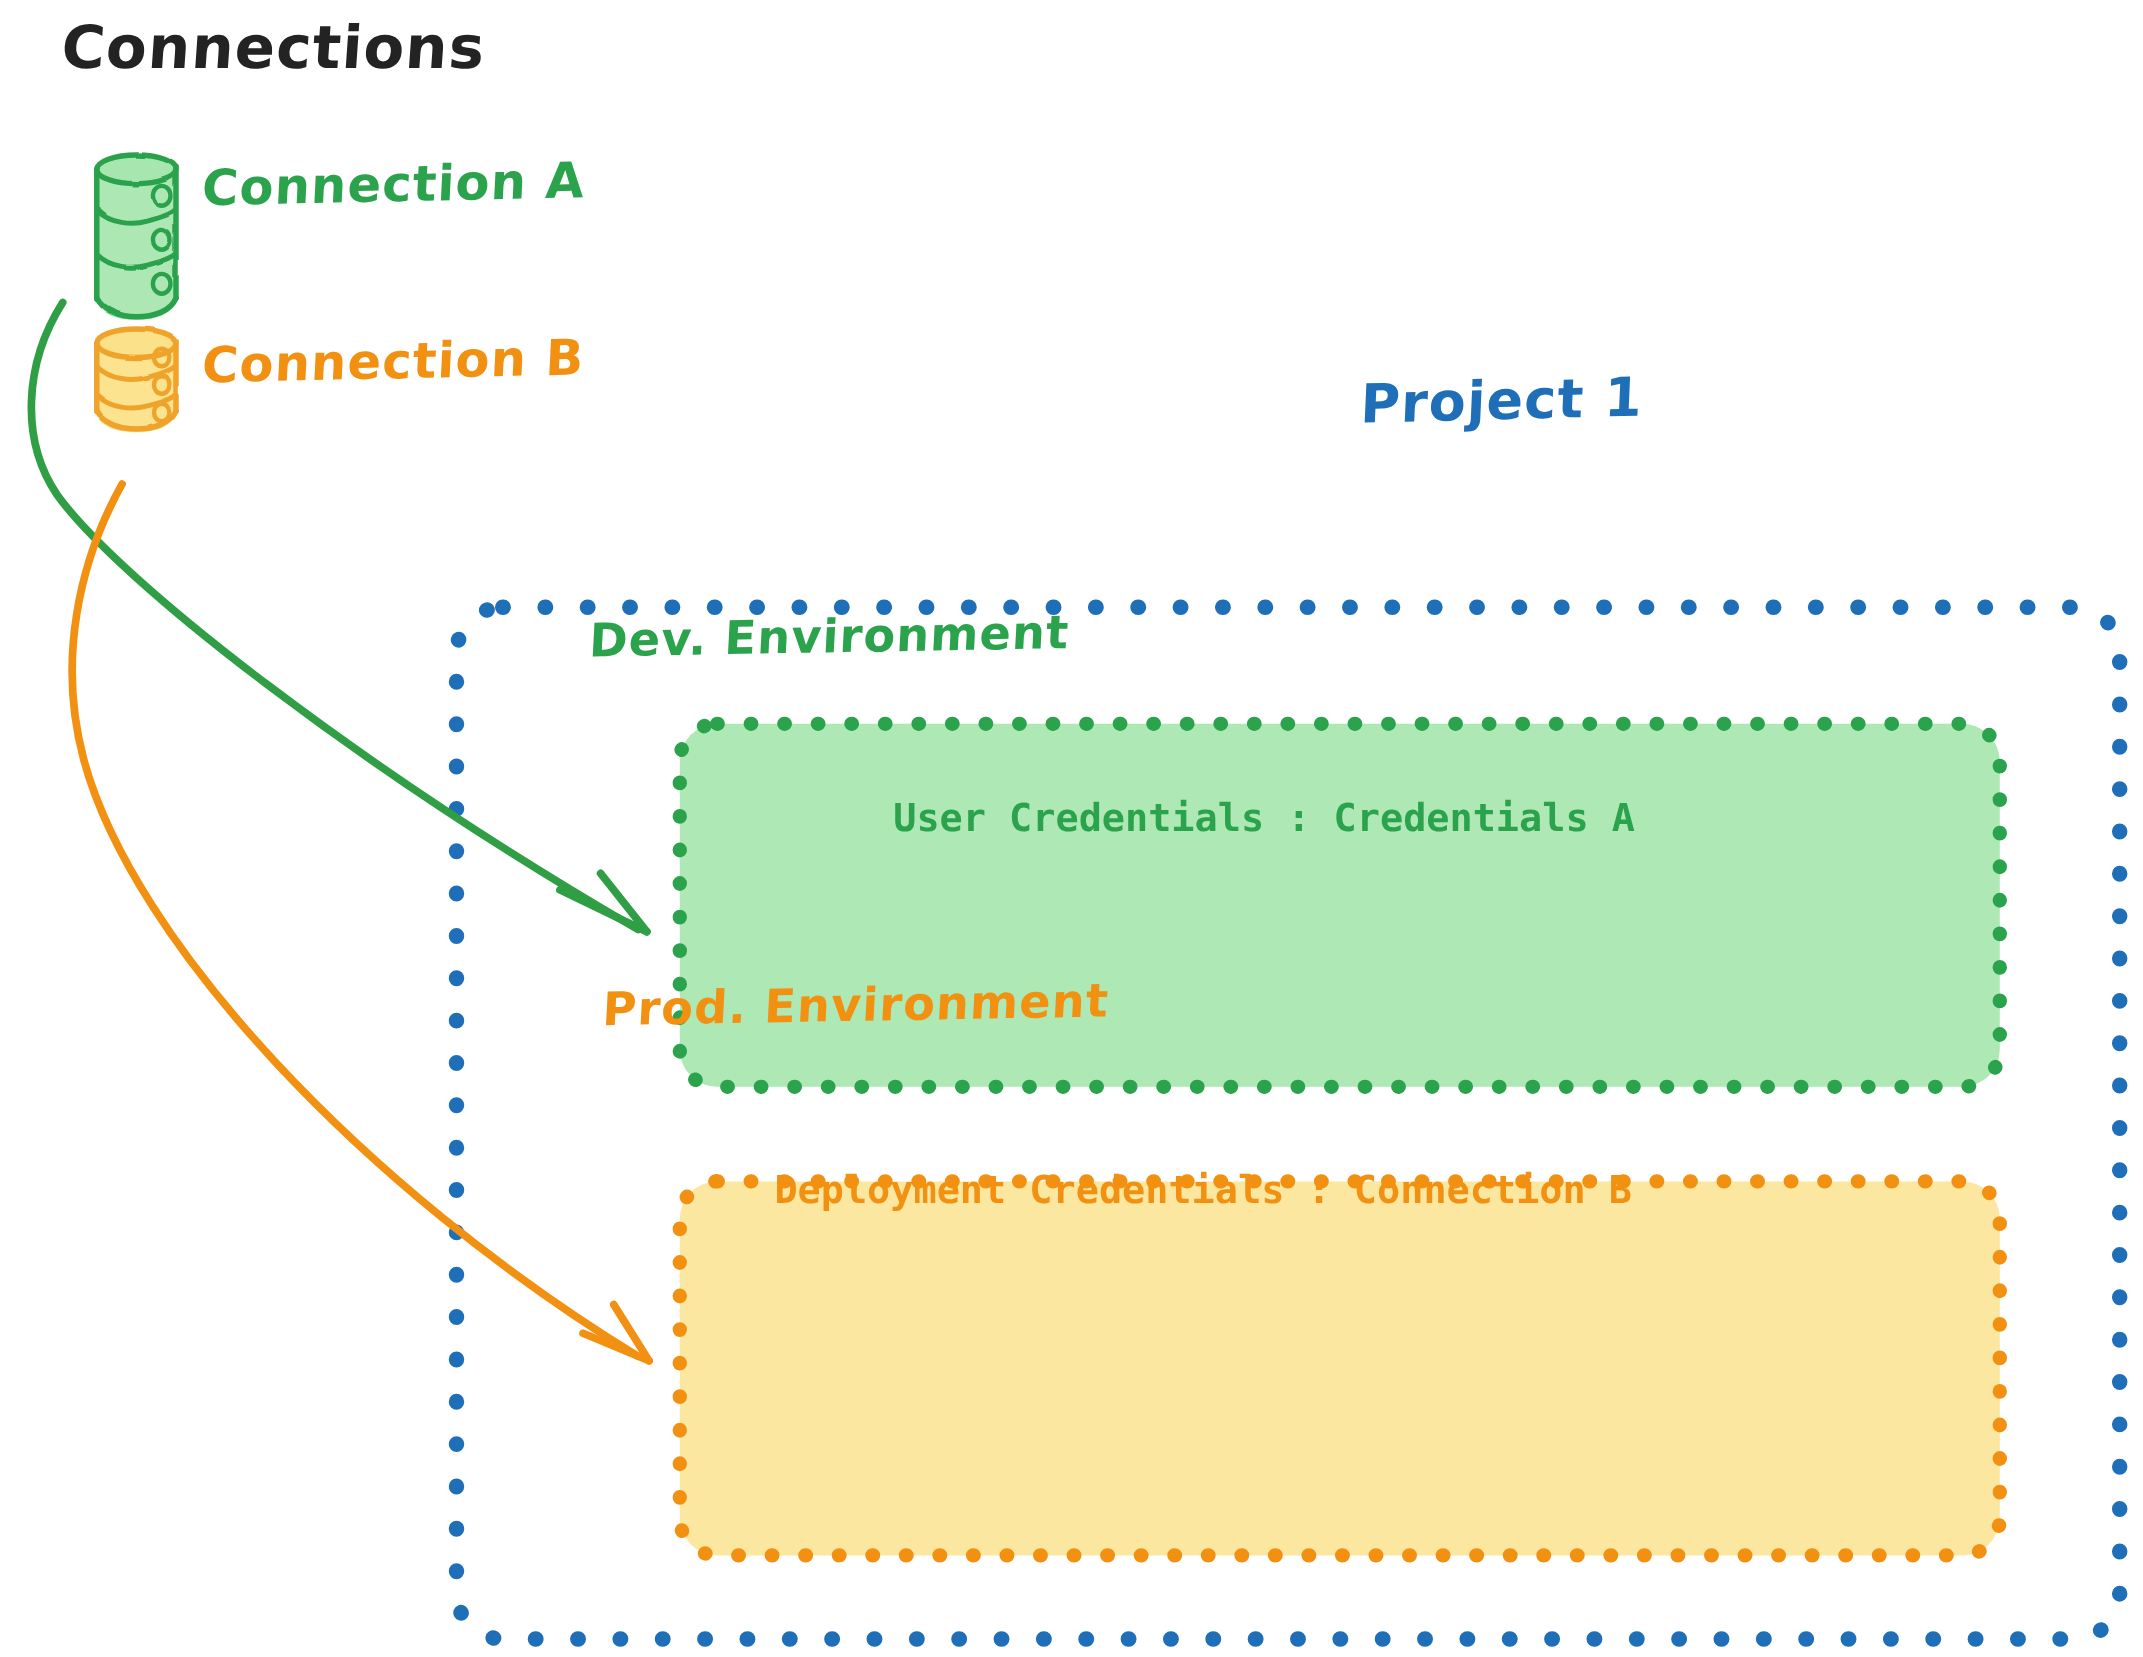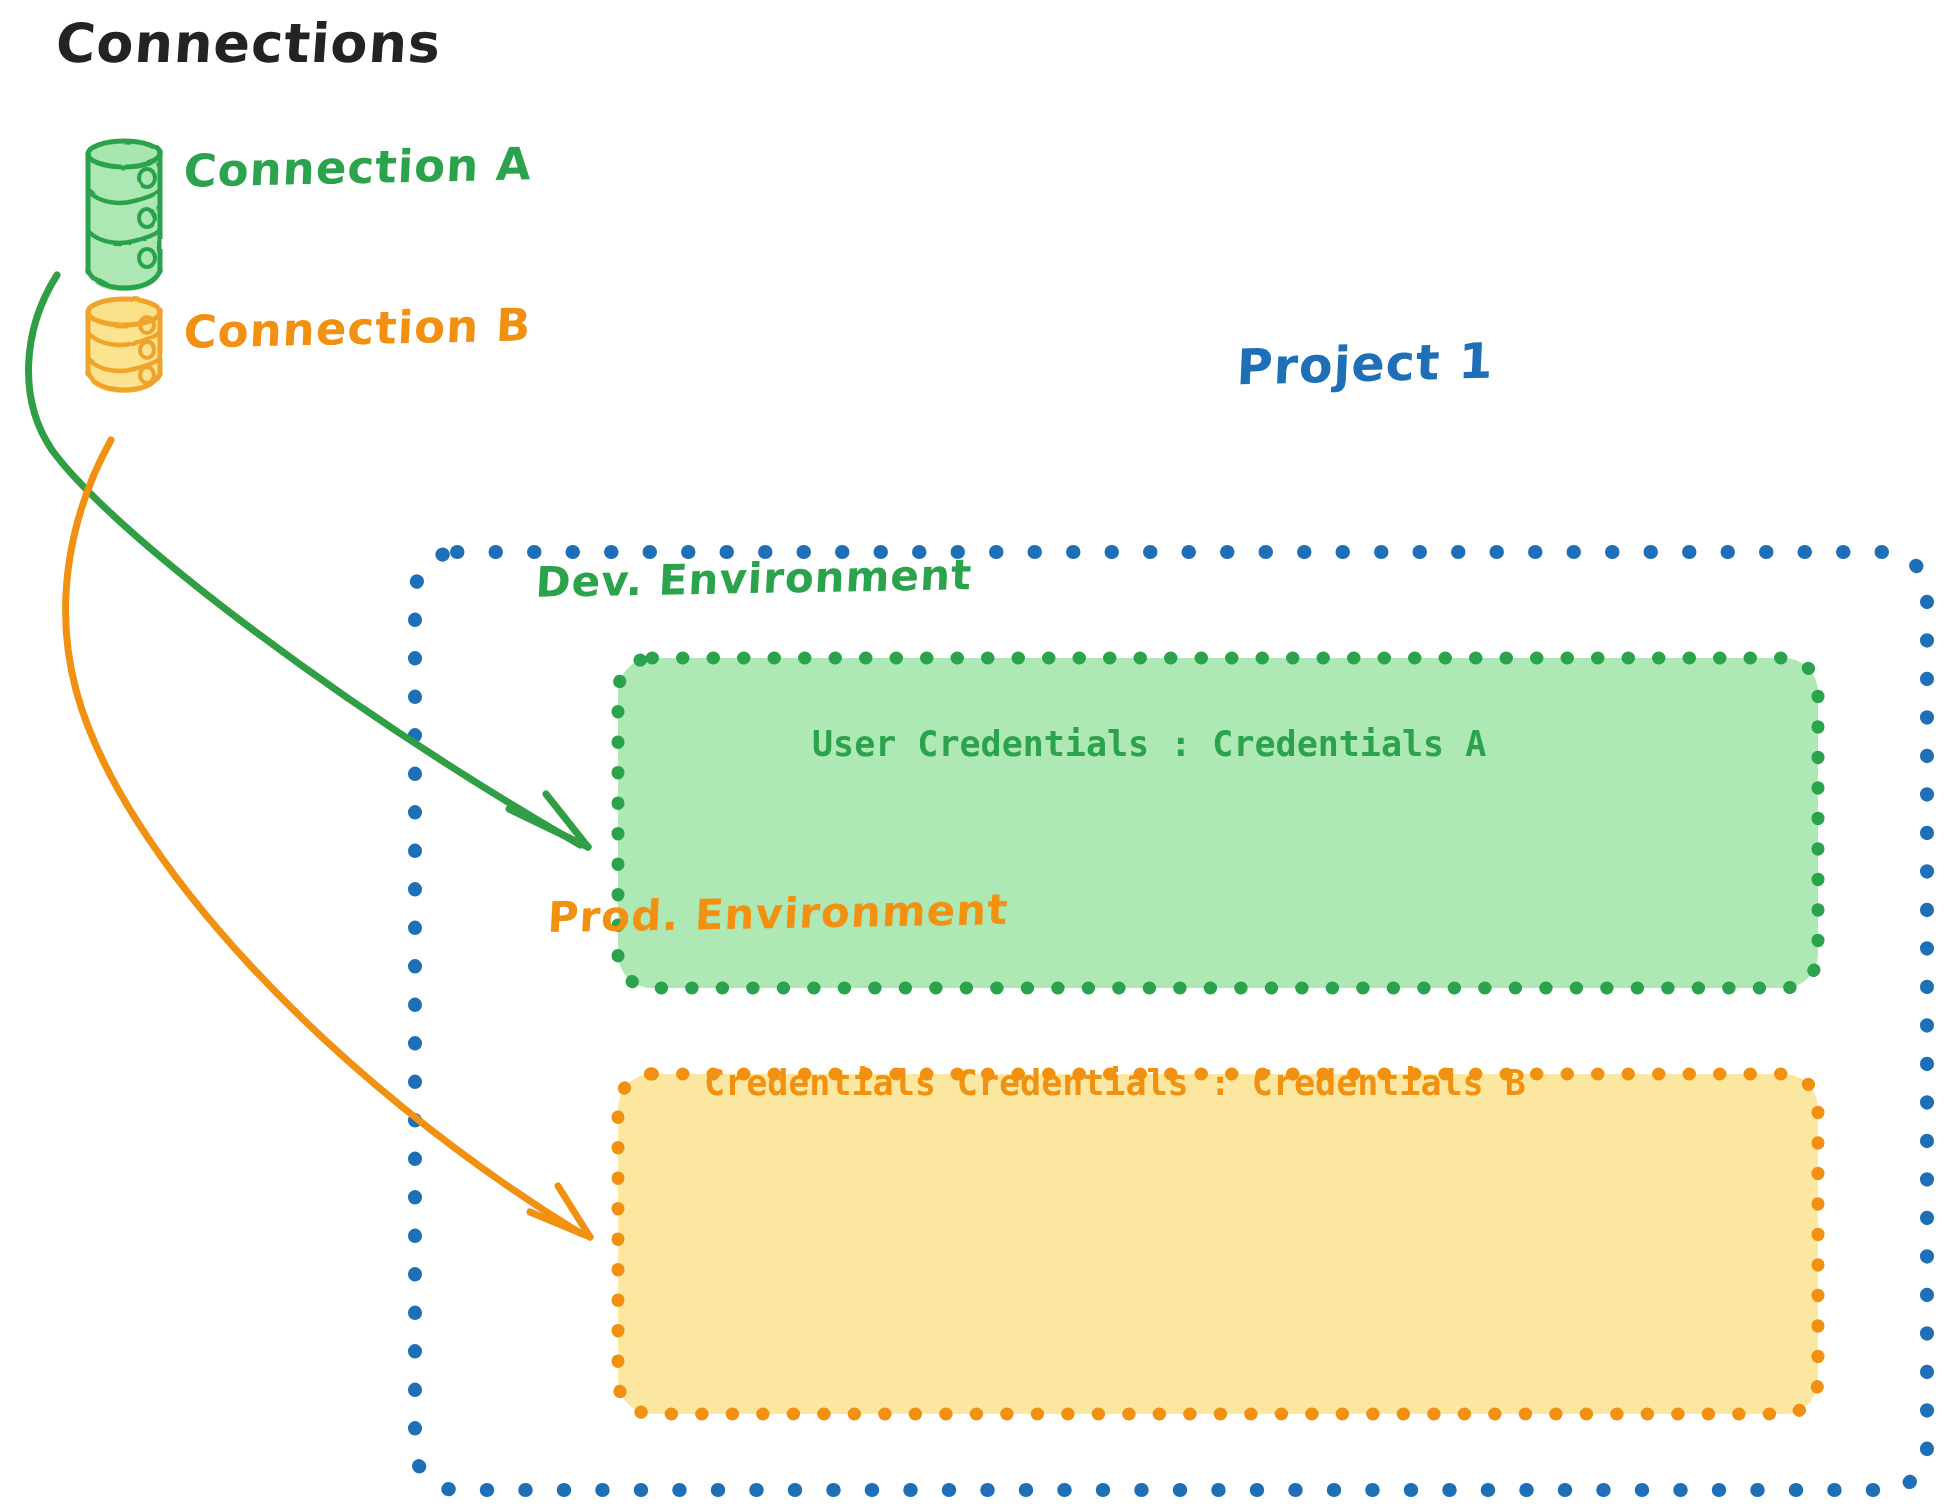--- a/index.html
+++ b/index.html
@@ -170,15 +170,15 @@
   <div class="txt hand" id="label-conn-b">Connection B</div>
 
   <div class="txt hand" id="label-project">Project 1</div>
 
   <div class="txt hand" id="label-dev-env">Dev. Environment</div>
 
   <div class="txt mono" id="label-dev-creds">User Credentials : Credentials A</div>
 
   <div class="txt hand" id="label-prod-env">Prod. Environment</div>
 
-  <div class="txt mono" id="label-prod-creds">Credentials Credentials : Credentials B</div>
+  <div class="txt mono" id="label-prod-creds">Deployment Credentials : Connection B</div>
 
 </div>
 
 </body></html>

